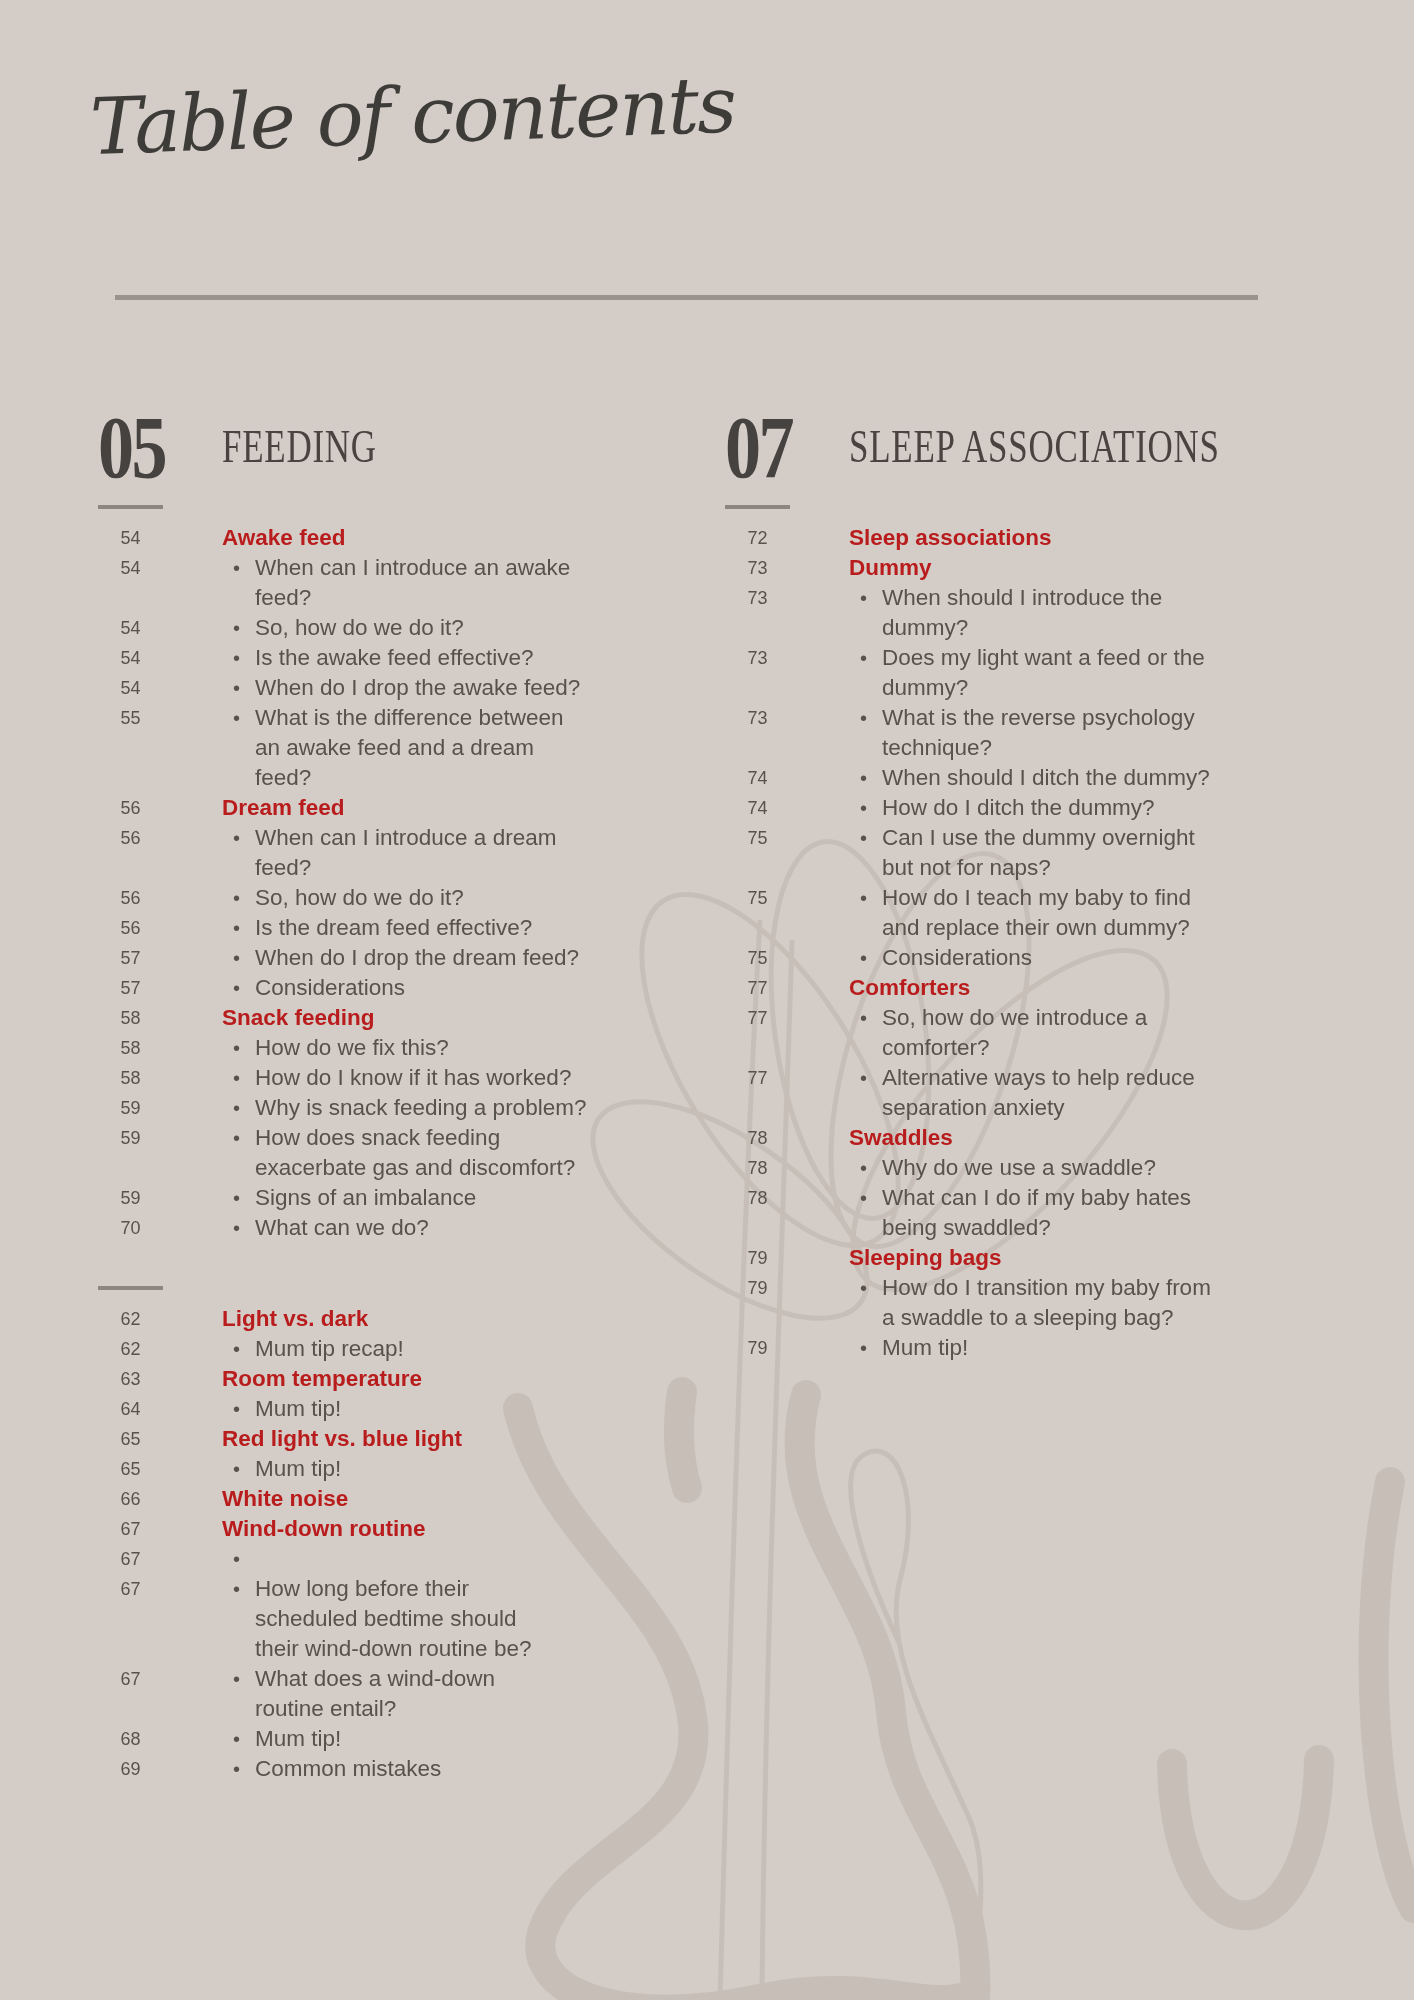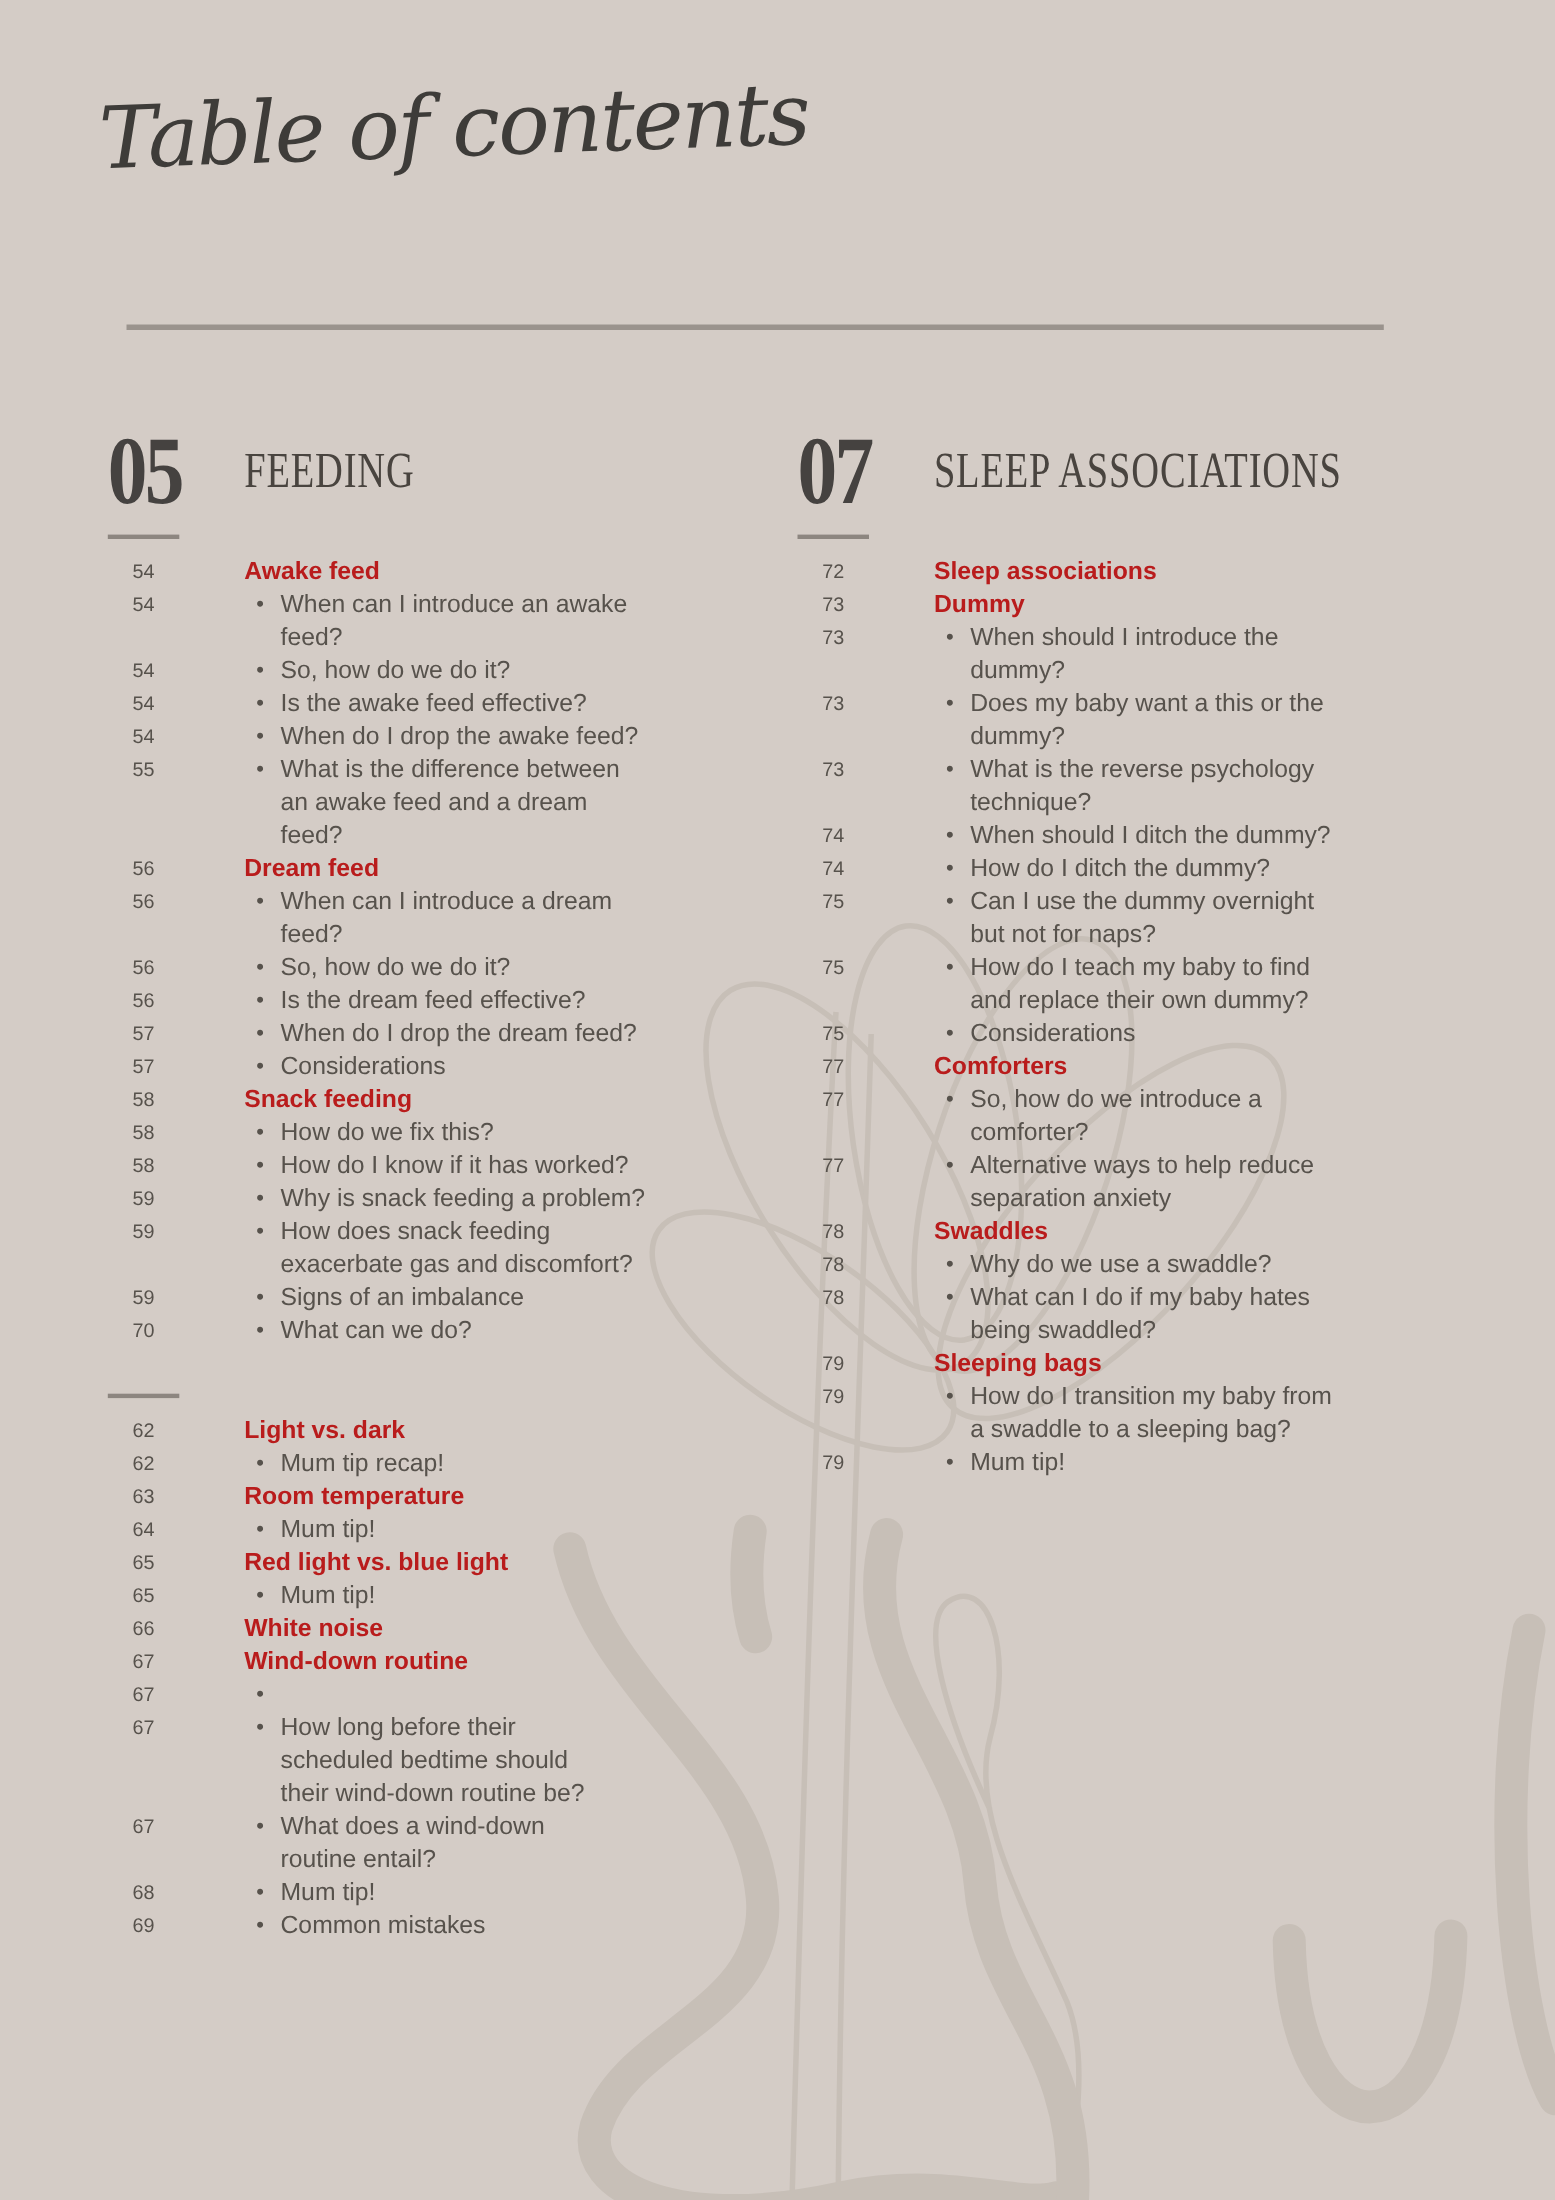--- a/index.html
+++ b/index.html
@@ -25,21 +25,21 @@
   #top-rule{
     position:absolute;left:115px;top:295px;
     width:1143px;height:5px;background:#9a938d;
   }
   
   #watermark{
     position:absolute;left:430px;top:740px;width:984px;height:1260px;
     pointer-events:none;
   }
   
-  .col{position:absolute;top:396px;}
+  .col{position:absolute;top:415px;}
   #col-left{left:98px;width:500px;}
   #col-right{left:725px;width:580px;}
   .section + .section{margin-top:43px;}
   .sec-head{display:flex;align-items:flex-start;}
   .sec-num{
     display:inline-block;
     width:65px;flex:none;
     font-family:"Liberation Serif", serif;
     font-weight:700;
     font-size:88px;line-height:66px;
@@ -376,21 +376,21 @@
             <div class="content">
               <span class="blt">•</span>
               <span class="txt">When should I introduce the
 dummy?</span>
             </div>
           </div>
           <div class="entry bullet">
             <span class="pg">73</span>
             <div class="content">
               <span class="blt">•</span>
-              <span class="txt">Does my baby want a this or the
+              <span class="txt">Does my light want a feed or the
 dummy?</span>
             </div>
           </div>
           <div class="entry bullet">
             <span class="pg">73</span>
             <div class="content">
               <span class="blt">•</span>
               <span class="txt">What is the reverse psychology
 technique?</span>
             </div>

